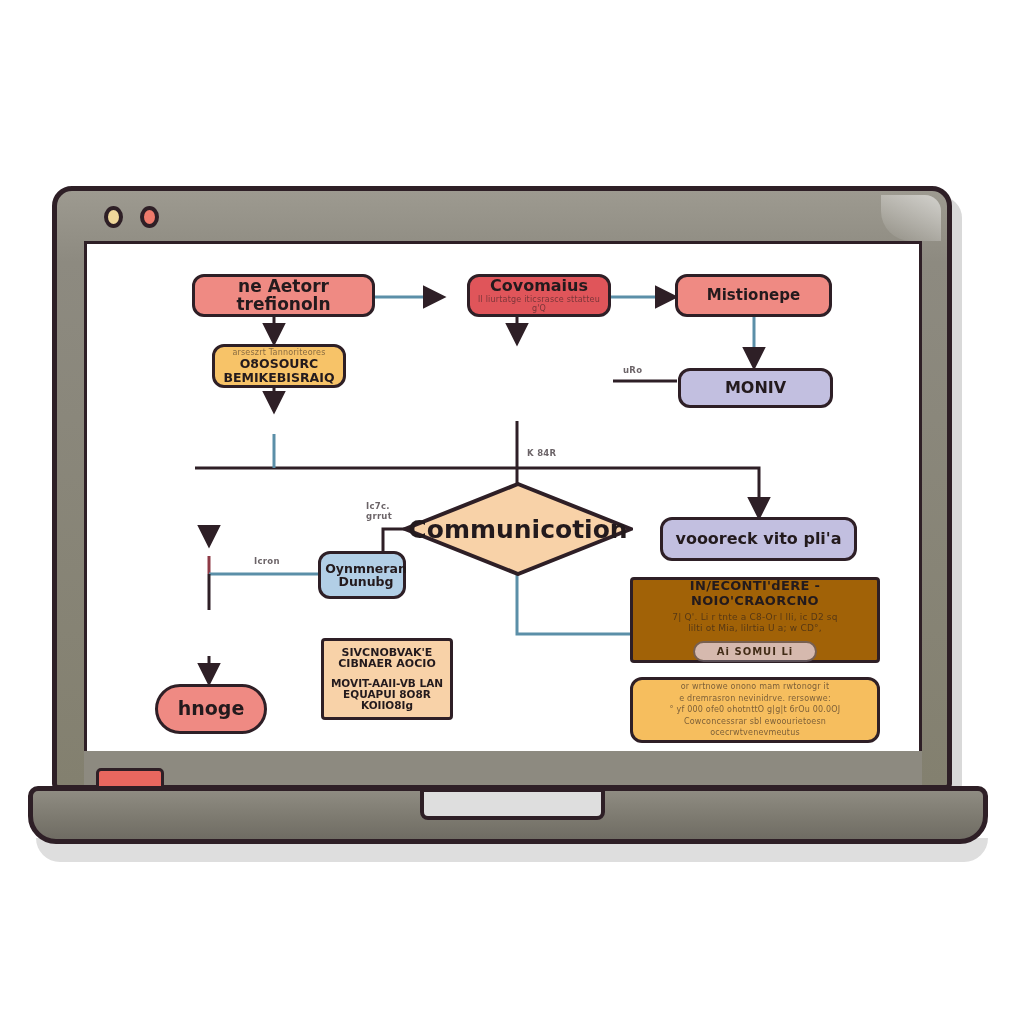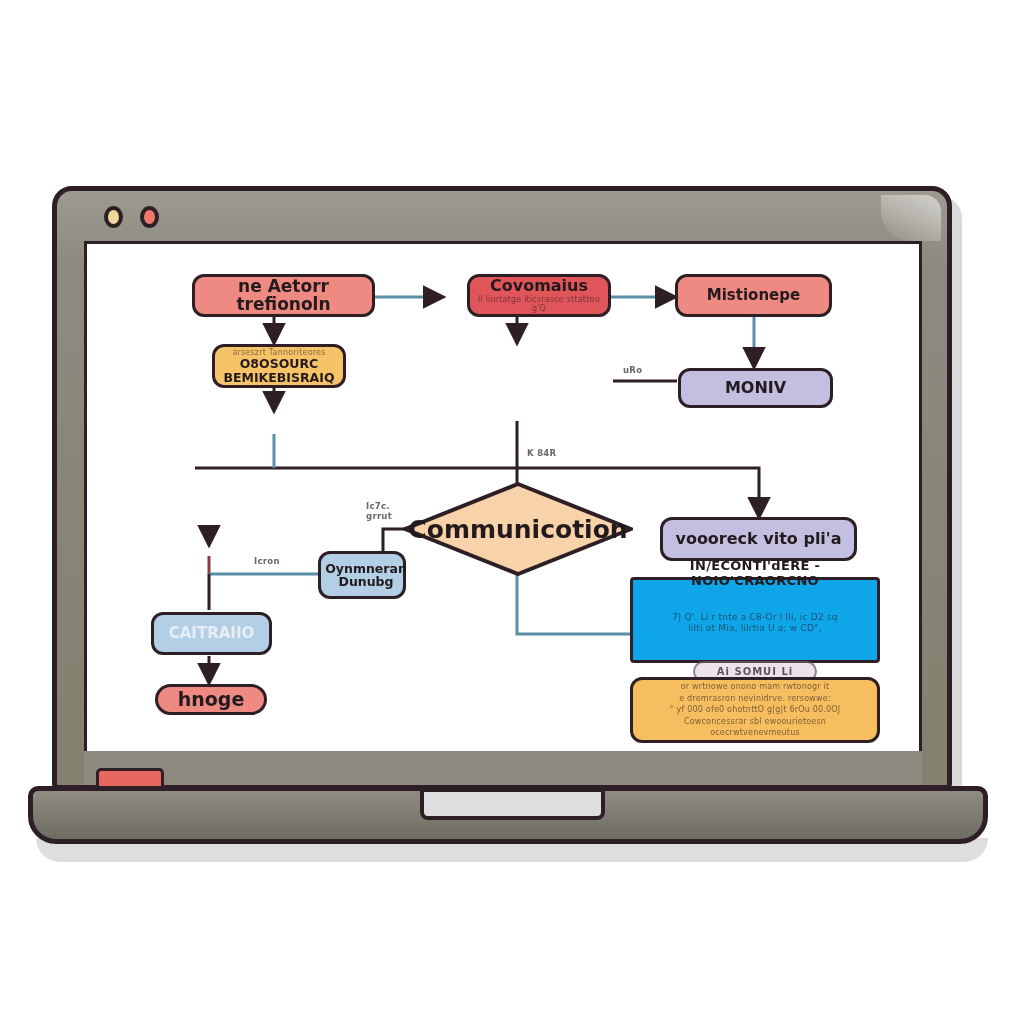--- a/index.html
+++ b/index.html
@@ -100,21 +100,21 @@
   .pill{border-radius:999px;}
   .sq{border-radius:4px;}
 
   .c-red{background:#ef8a83;}
   .c-red-d{background:#e0555a;}
   .c-orange{background:#f7c368;}
   .c-pink{background:#f6ccce;}
   .c-peach{background:#f8d2a8;}
   .c-purple{background:#c2bfe0;}
   .c-blue{background:#b2cfe6;}
-  .c-bluepanel{background:#0ea5e9;gap:20px;}
+  .c-bluepanel{background:#a16207;}
   .c-amber{background:#f6be5e;}
 
   
   .diamond-wrap{position:absolute;z-index:5;}
   .diamond-wrap svg{display:block;}
   .diamond-label{
     position:absolute;inset:0;display:flex;align-items:center;justify-content:center;
     font-weight:bold;color:#231a1d;pointer-events:none;
   }
 
@@ -248,28 +248,30 @@
         <svg width="230" height="94" viewBox="0 0 230 94">
           <polygon points="115,2 228,47 115,92 2,47" fill="#f8d2a8" stroke="#2e1f26" stroke-width="4"></polygon>
         </svg>
         <div class="diamond-label" style="font-size:25px;">Communicotion</div>
       </div>
 
       <div class="node rounded c-purple" style="left:573px;top:273px;width:197px;height:44px;font-size:16px;">
         <span class="ttl">voooreck vito pli'a</span>
       </div>
 
-      <div class="node rounded c-blue" style="left:64px;top:368px;width:121px;height:43px;font-size:15px;color:#e8eef3;">
-        <span class="ttl">CAITRAIIO</span>
-      </div>
-
-      <div class="node pill c-red" style="left:68px;top:440px;width:112px;height:31px;font-size:19px;">
+
+      <div class="node pill c-red" style="left:68px;top:440px;width:112px;height:50px;font-size:19px;">
         <span class="ttl">hnoge</span>
       </div>
 
+      <div class="node sq c-peach" style="left:234px;top:394px;width:132px;height:82px;font-size:11px;padding:6px 4px;">
+        <span class="ttl">SIVCNOBVAK'E CIBNAER AOCIO</span>
+        <span class="divider"></span>
+        <span class="ttl" style="font-size:10.5px;">MOVIT-AAII-VB LAN EQUAPUI 8O8R KOIIO8Ig</span>
+      </div>
 
       <div class="node sq c-bluepanel" style="left:543px;top:333px;width:250px;height:86px;padding:8px 10px;">
         <span class="panel-title">IN/ECONTI'dERE - NOIO'CRAORCNO</span>
         <span class="panel-body" style="white-space:pre-line;margin-top:4px;">7| Q'. Li r  tnte a   C8-Or l lli,  ic D2 sq
 lilti ot  Mia, lilrtia U a; w  CD°,</span>
         <span class="panel-pill">Ai     SOMUI    Li</span>
       </div>
 
       <div class="node rounded c-amber" style="left:543px;top:433px;width:250px;height:66px;padding:7px 8px;justify-content:center;">
         <span class="note-line">or wrtnowe onono mam rwtonogr it</span>

